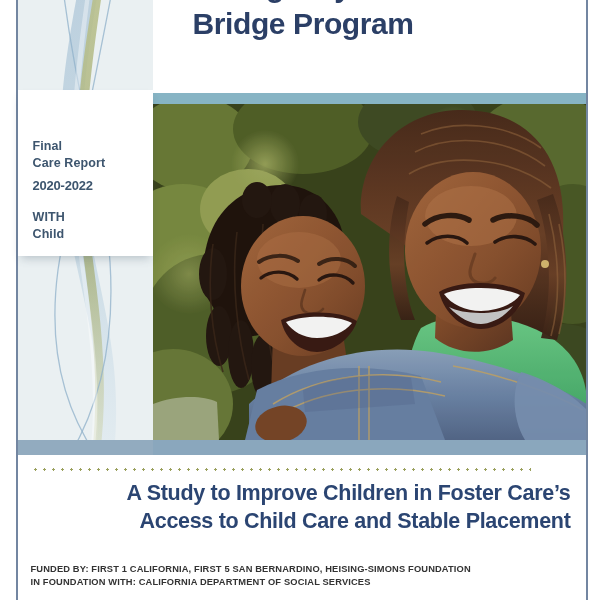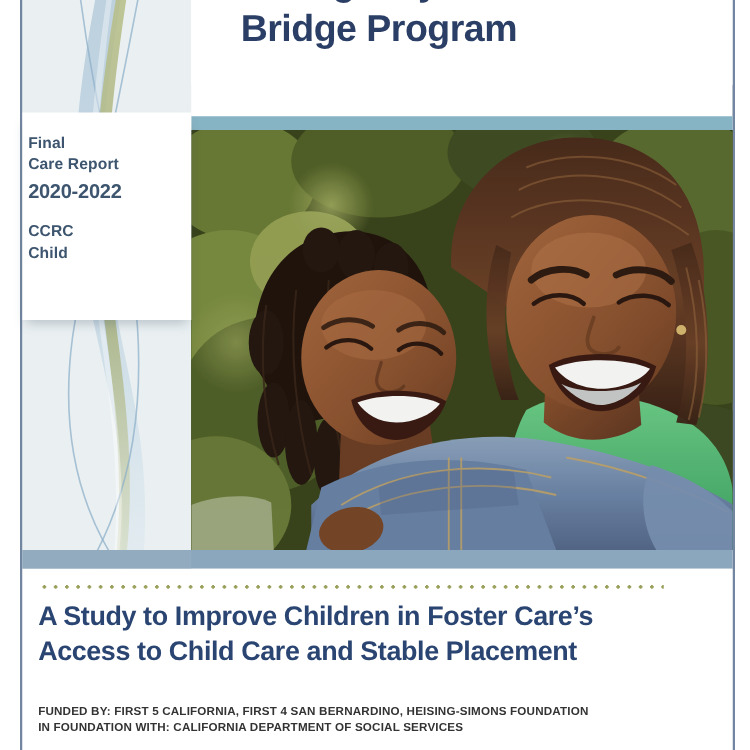--- a/index.html
+++ b/index.html
@@ -31,27 +31,27 @@
   }
   .left-col svg{position:absolute;left:0;top:0;}
 
   
   .info-card{
     position:absolute;left:17.5px;top:90px;width:135px;height:166px;
     background:#ffffff;
     box-shadow:0 5px 9px -3px rgba(60,80,100,.30);
     z-index:4;
   }
-  .info-card .inner{padding:16px 0 0 5px;}
+  .info-card .inner{padding:16px 0 0 15px;margin-top:32px;}
   .ic-line{
     color:#3d556e;font-weight:bold;font-size:12.5px;line-height:16.5px;
     letter-spacing:.1px;
   }
   .ic-years{
-    color:#3d556e;font-weight:bold;font-size:16px;line-height:30px;
+    color:#3d556e;font-weight:bold;font-size:13px;line-height:30px;
     letter-spacing:-.2px;
   }
   .ic-gap{height:8px;}
 
   
   .title-block{
     position:absolute;left:152.5px;top:0;width:433.5px;height:68px;
     background:#ffffff;
   }
   .doc-title{
@@ -89,20 +89,21 @@
   }
   .dotted-rule{
     position:absolute;left:13px;top:13px;width:500px;height:3px;
     background-image:radial-gradient(circle, #9aa05c 1.2px, rgba(0,0,0,0) 1.4px);
     background-size:9px 3px;background-repeat:repeat-x;
   }
   .subtitle{
     position:absolute;left:13px;top:24px;width:540px;
     color:#2b4572;font-weight:bold;font-size:21.5px;line-height:28px;
     letter-spacing:-.3px;
+    text-align:right;
   }
   .funders{
     position:absolute;left:13px;top:108px;width:545px;
     color:#333333;font-weight:bold;font-size:9.3px;line-height:13px;
     letter-spacing:.15px;
   }
 </style>
 </head>
 <body>
 
@@ -137,21 +138,21 @@
       <path d="M70,-20 C52,100 48,175 60,250 C70,322 80,384 72,455 L76,455 C85,384 74,322 64,250 C53,176 58,101 74,-20 Z" fill="#ffffff" opacity=".38"></path>
     </svg>
   </div>
 
   <div class="info-card">
     <div class="inner">
       <div class="ic-line">Final</div>
       <div class="ic-line">Care Report</div>
       <div class="ic-years">2020-2022</div>
       <div class="ic-gap"></div>
-      <div class="ic-line">CCRC</div>
+      <div class="ic-line">WITH</div>
       <div class="ic-line">Child</div>
     </div>
   </div>
 
   <div class="title-block">
     <div class="doc-title">
       <div>Emergency Child Care</div>
       <div>Bridge Program</div>
     </div>
   </div>
@@ -313,18 +314,18 @@
   <div class="under-band"></div>
   <div class="under-band-left"></div>
 
   <div class="bottom">
     <div class="dotted-rule"></div>
     <div class="subtitle">
       <div>A Study to Improve Children in Foster Care’s</div>
       <div>Access to Child Care and Stable Placement</div>
     </div>
     <div class="funders">
-      <div>FUNDED BY: FIRST 5 CALIFORNIA, FIRST 4 SAN BERNARDINO, HEISING-SIMONS FOUNDATION</div>
+      <div>FUNDED BY: FIRST 1 CALIFORNIA, FIRST 5 SAN BERNARDINO, HEISING-SIMONS FOUNDATION</div>
       <div>IN FOUNDATION WITH: CALIFORNIA DEPARTMENT OF SOCIAL SERVICES</div>
     </div>
   </div>
 
 </div>
 
 </body></html>

